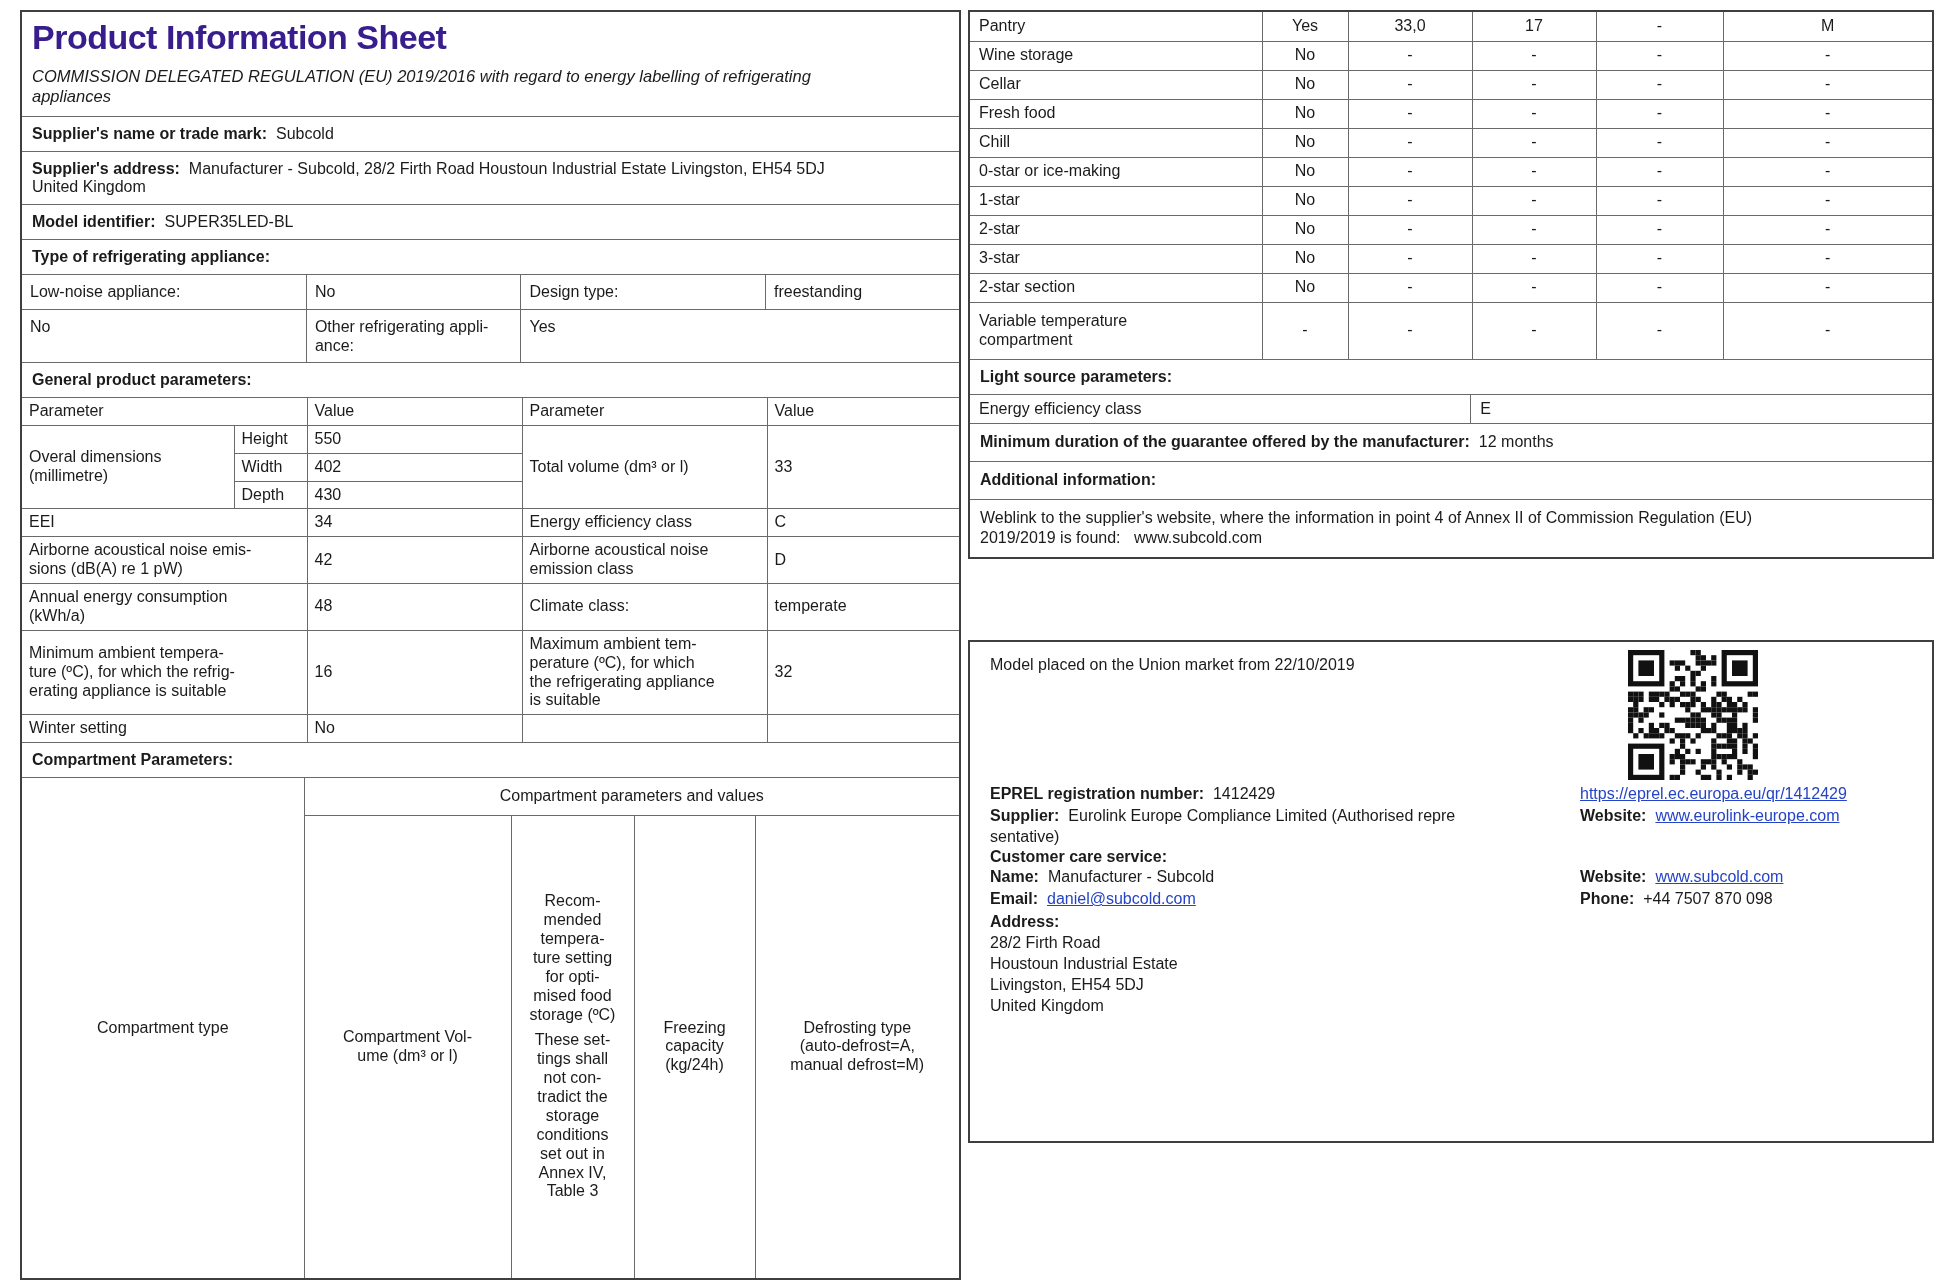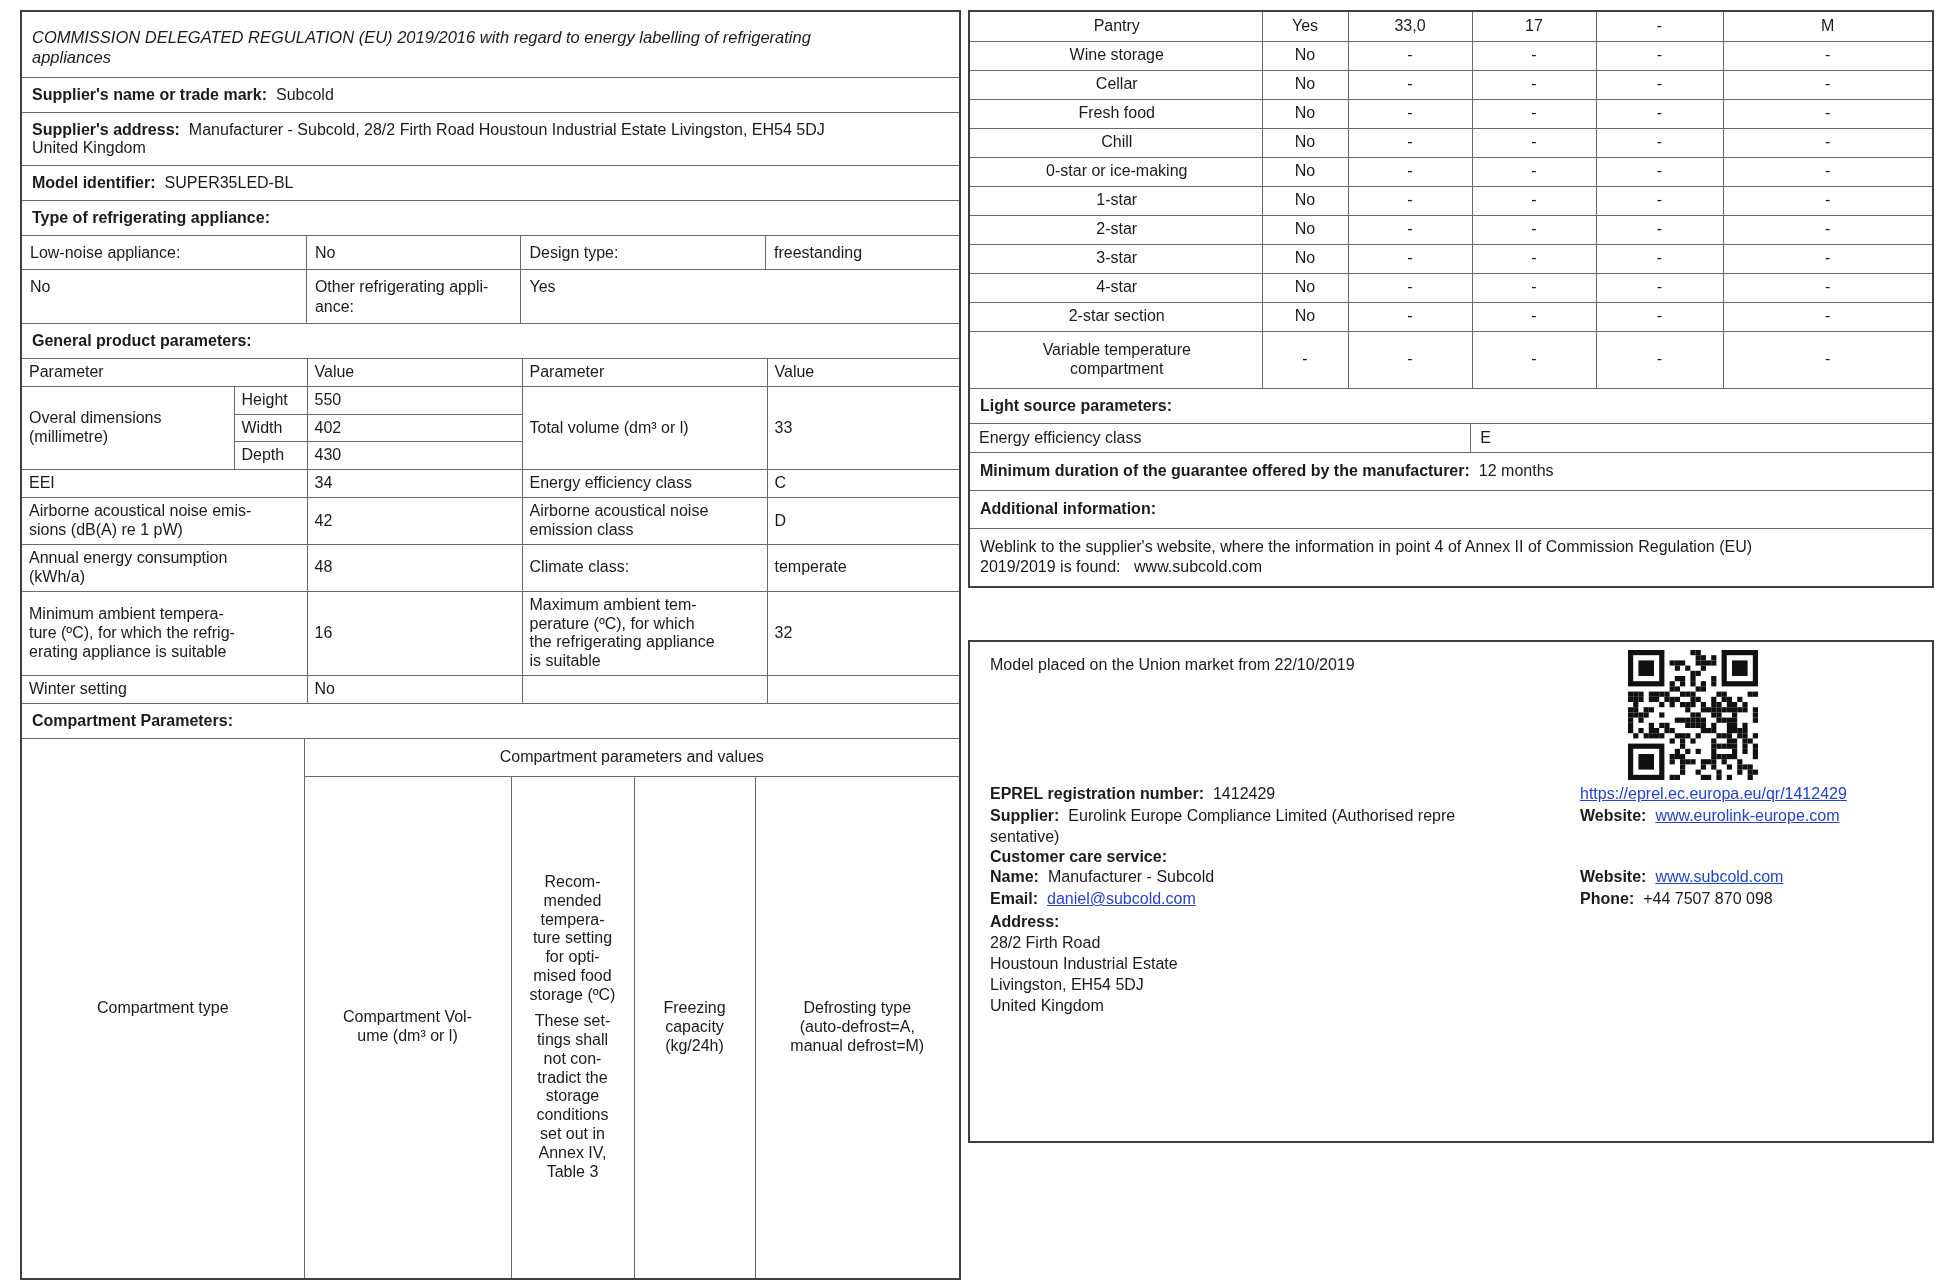--- a/index.html
+++ b/index.html
@@ -26,21 +26,21 @@
   .gp td{height:27px;}
   .ct{border-style:hidden;height:100%;}
   .ct td{text-align:center;}
   .sec-table{padding:0;border-bottom:none;flex:0 0 auto;}
   .sec-fill{flex:1 1 auto;padding:0;border-bottom:none;}
 
   
   .rt-box{position:absolute;left:968px;top:10px;width:966px;border:2px solid #3f3f3f;box-sizing:border-box;background:#fff;}
   .rt{border-style:hidden;}
   .rt td{height:29px;text-align:center;}
-  .rt td.nm{text-align:center;padding-left:9px;}
+  .rt td.nm{text-align:left;padding-left:9px;}
   .hdr-row{border-top:1.5px solid #6a6a6a;padding:8px 10px;font-weight:700;}
   .ls-grid{display:grid;grid-template-columns:52% 48%;border-top:1.5px solid #6a6a6a;}
   .ls-grid .c{padding:5px 9px;}
   .ls-grid .c + .c{border-left:1.5px solid #6a6a6a;}
   .plain-row{border-top:1.5px solid #6a6a6a;padding:8px 10px;line-height:1.3;}
 
   
   .rb-box{position:absolute;left:968px;top:640px;width:966px;height:503px;border:2px solid #3f3f3f;
           box-sizing:border-box;padding:14px 20px;}
   .qr{position:absolute;left:658px;top:8px;width:130px;height:130px;}
@@ -48,20 +48,21 @@
   .rb-left{flex:1 1 auto;padding-right:20px;line-height:1.3;}
   .rb-right{flex:0 0 332px;line-height:1.3;}
   .addr{line-height:1.32;}
 </style>
 </head>
 <body>
 
 <div class="lp">
 
   <div class="sec title-sec">
+    <div class="ptitle">Product Information Sheet</div>
     <div class="psub pre">COMMISSION DELEGATED REGULATION (EU) 2019/2016 with regard to energy labelling of refrigerating
 appliances</div>
   </div>
 
   <div class="sec">
     <span class="b">Supplier's name or trade mark:</span><span class="val">Subcold</span>
   </div>
 
   <div class="sec">
     <span class="b">Supplier's address:</span><span class="val pre">Manufacturer - Subcold, 28/2 Firth Road Houstoun Industrial Estate Livingston, EH54 5DJ
@@ -282,28 +283,20 @@
     <tr>
       <td class="nm">2-star</td>
       <td>No</td>
       <td>-</td>
       <td>-</td>
       <td>-</td>
       <td>-</td>
     </tr>
     <tr>
       <td class="nm">3-star</td>
-      <td>No</td>
-      <td>-</td>
-      <td>-</td>
-      <td>-</td>
-      <td>-</td>
-    </tr>
-    <tr>
-      <td class="nm">4-star</td>
       <td>No</td>
       <td>-</td>
       <td>-</td>
       <td>-</td>
       <td>-</td>
     </tr>
     <tr>
       <td class="nm">2-star section</td>
       <td>No</td>
       <td>-</td>

